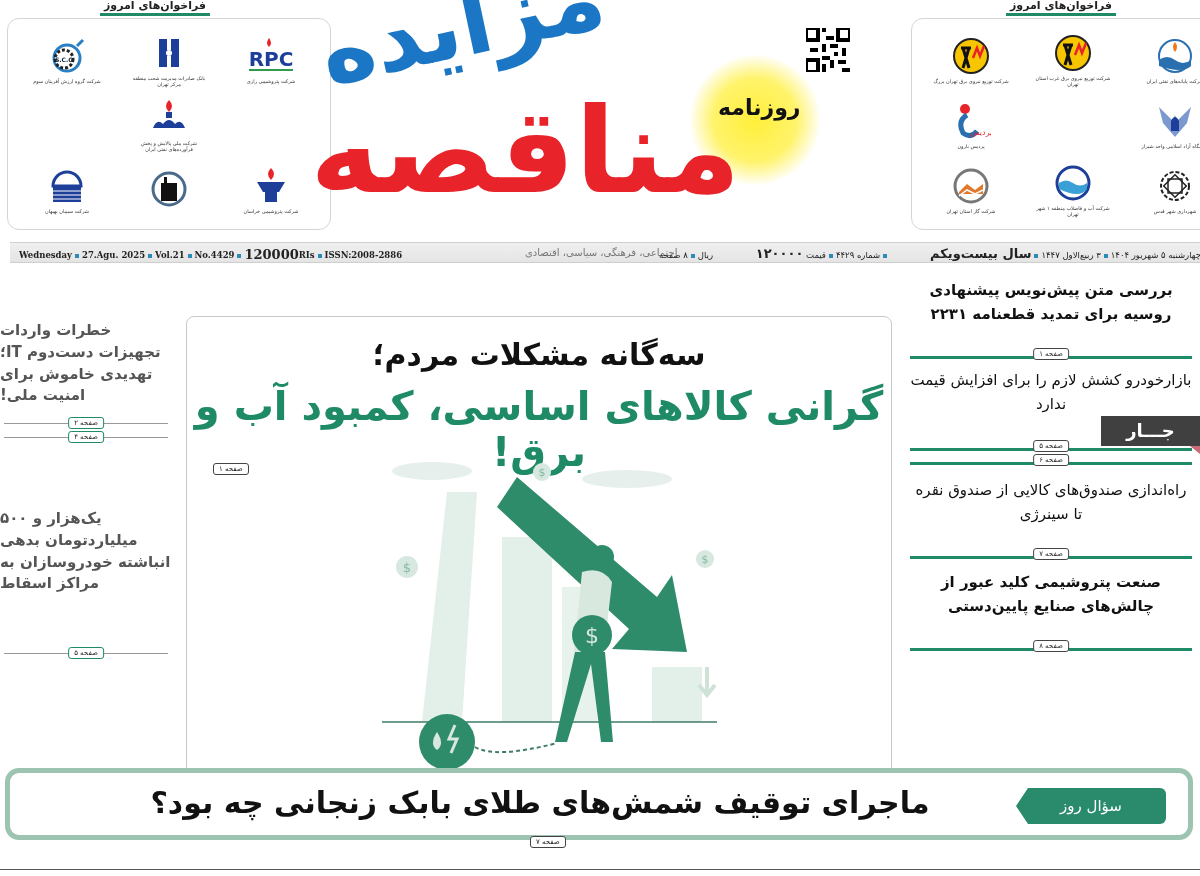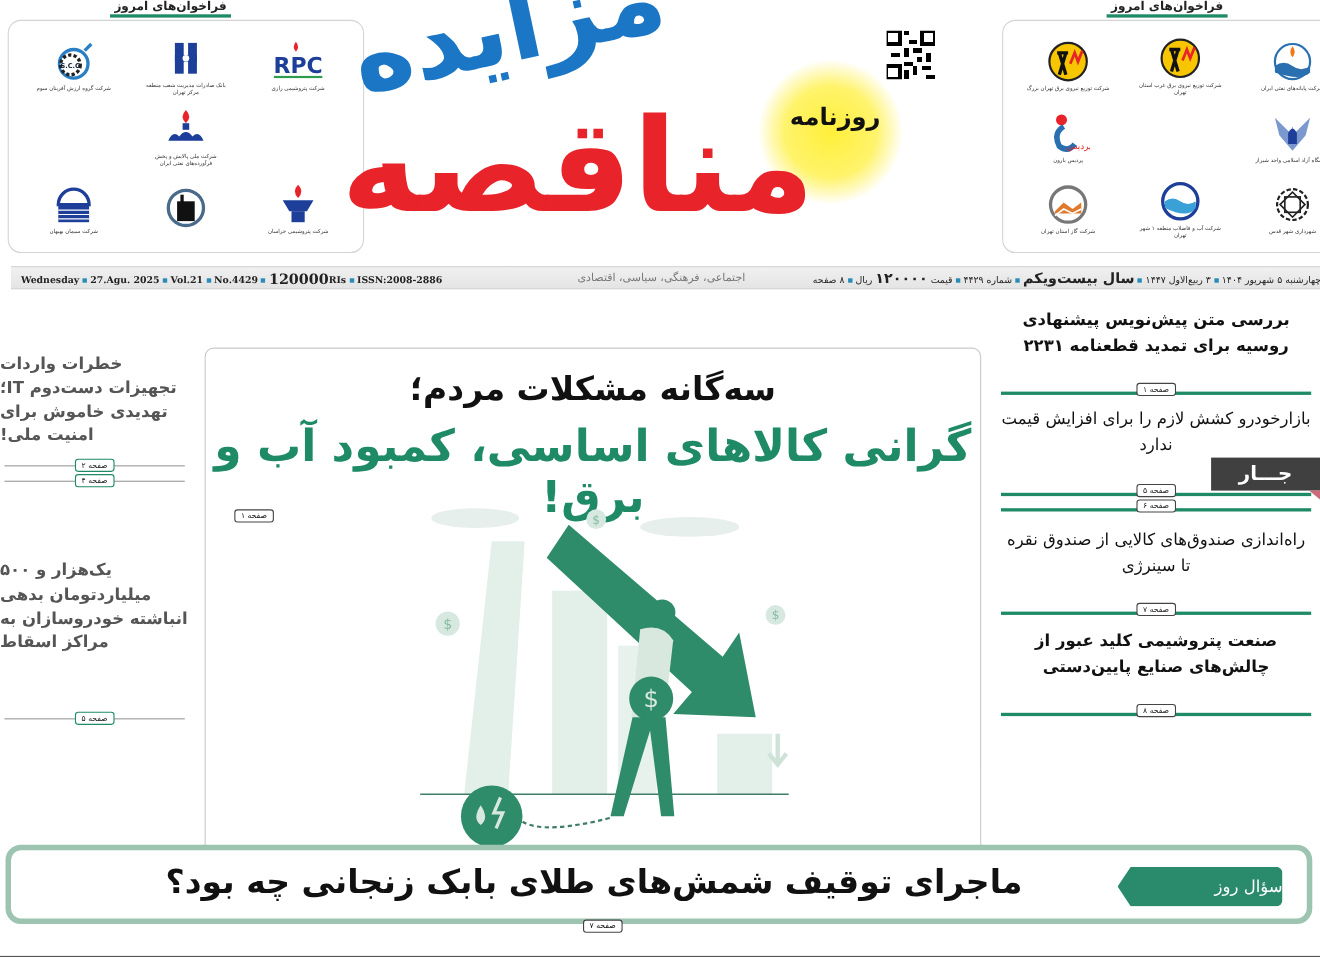--- a/index.html
+++ b/index.html
@@ -25,21 +25,21 @@
   .title-red { position: absolute; left: 10px; top: 92px; font-size: 118px; font-weight: 900; color: #e8232a; direction: rtl; letter-spacing: -6px; line-height: 1; font-family: "DejaVu Sans", sans-serif; }
   .roozname { position: absolute; left: 418px; top: 95px; font-size: 22px; font-weight: bold; color: #111; direction: rtl; }
 
   
   .infobar { position: absolute; left: 10px; top: 242px; width: 1200px; height: 21px; background: linear-gradient(#f0f0f0,#e4e4e4); border-top: 1px solid #cfcfcf; border-bottom: 1px solid #cfcfcf; }
   .info-en { position: absolute; left: 9px; top: 3px; font-family: "DejaVu Serif", serif; font-size: 8.5px; font-weight: bold; color: #222; white-space: nowrap; }
   .info-en .big { font-size: 13px; position: relative; top: 1px; }
   .dot { display: inline-block; width: 4px; height: 4px; background: #2a8bb8; margin: 0 3px; vertical-align: middle; }
   .info-mid { position: absolute; left: 515px; top: 4px; font-size: 10px; color: #777; direction: rtl; }
   .info-fa { position: absolute; right: 9px; top: 3px; font-size: 8.5px; color: #222; direction: rtl; white-space: nowrap; }
-  .info-fa .big { font-size: 13px; font-weight: bold; }
+  .info-fa .big { font-size: 13px; font-weight: bold; margin-left: 40px; }
 
   
   .left-col { position: absolute; left: 0; top: 272px; width: 172px; }
   .lstory { text-align: left; direction: rtl; color: #555; margin-top: 44px; }
   .lstory .kicker { font-size: 9px; color: #777; line-height: 1.45; }
   .lstory .head { font-size: 15px; line-height: 1.45; }
   .lstory .head.bold { font-weight: bold; }
   .page-sep { position: relative; height: 14px; margin: 0 4px; }
   .page-sep::before { content: ""; position: absolute; left: 0; right: 0; top: 7px; height: 1px; background: #999; }
   .page-tag { position: absolute; left: 50%; transform: translateX(-50%); top: 1px; font-size: 7px; line-height: 10px; padding: 0 5px; border: 1.5px solid #1e8a66; border-radius: 3px; background: #fff; color: #222; direction: rtl; white-space: nowrap; }
@@ -58,21 +58,21 @@
   .rstory .head { font-size: 15px; line-height: 1.6; }
   .rstory .head.bold { font-weight: bold; }
   .rsep { position: relative; height: 14px; }
   .rsep::before { content: ""; position: absolute; left: 0; right: 0; top: 8px; height: 3px; background: #1e8a66; }
   .rsep .page-tag { border: 1px solid #444; top: 0; }
   .jar { position: absolute; left: 1101px; top: 416px; width: 99px; height: 30px; background: #404040; color: #fff; font-size: 18px; font-weight: bold; direction: rtl; text-align: center; line-height: 30px; letter-spacing: 1px; }
   .jar::after { content: ""; position: absolute; right: 0; bottom: -8px; border-left: 10px solid transparent; border-top: 8px solid #c96a78; }
 
   
   .qband { position: absolute; left: 5px; top: 768px; width: 1188px; height: 72px; border: 5px solid #9cc4b1; border-radius: 14px; background: #fff; }
-  .qbadge { position: absolute; right: 22px; top: 15px; width: 150px; height: 36px; background: #2a8a6c; color: #fff; border-radius: 6px; font-size: 15px; direction: rtl; line-height: 36px; clip-path: polygon(8% 0, 100% 0, 100% 100%, 8% 100%, 0 50%); }
+  .qbadge { position: absolute; right: 22px; top: 15px; width: 150px; height: 36px; background: #2a8a6c; color: #fff; border-radius: 6px; font-size: 15px; direction: rtl; text-align: center; line-height: 36px; clip-path: polygon(8% 0, 100% 0, 100% 100%, 8% 100%, 0 50%); }
   .qtext { position: absolute; left: 130px; top: 12px; width: 800px; text-align: center; font-size: 30px; font-weight: 900; direction: rtl; color: #111; letter-spacing: -1px; }
   .qpage { position: absolute; left: 520px; top: 63px; font-size: 7px; line-height: 10px; padding: 0 5px; border: 1px solid #444; border-radius: 3px; background: #fff; direction: rtl; }
   .bottom-rule { position: absolute; left: 0; top: 869px; width: 1200px; height: 1px; background: #555; }
 </style>
 </head>
 <body>
 
 <div class="ads-box ads-left">
   <div class="logo-grid">
     <div class="logo">

